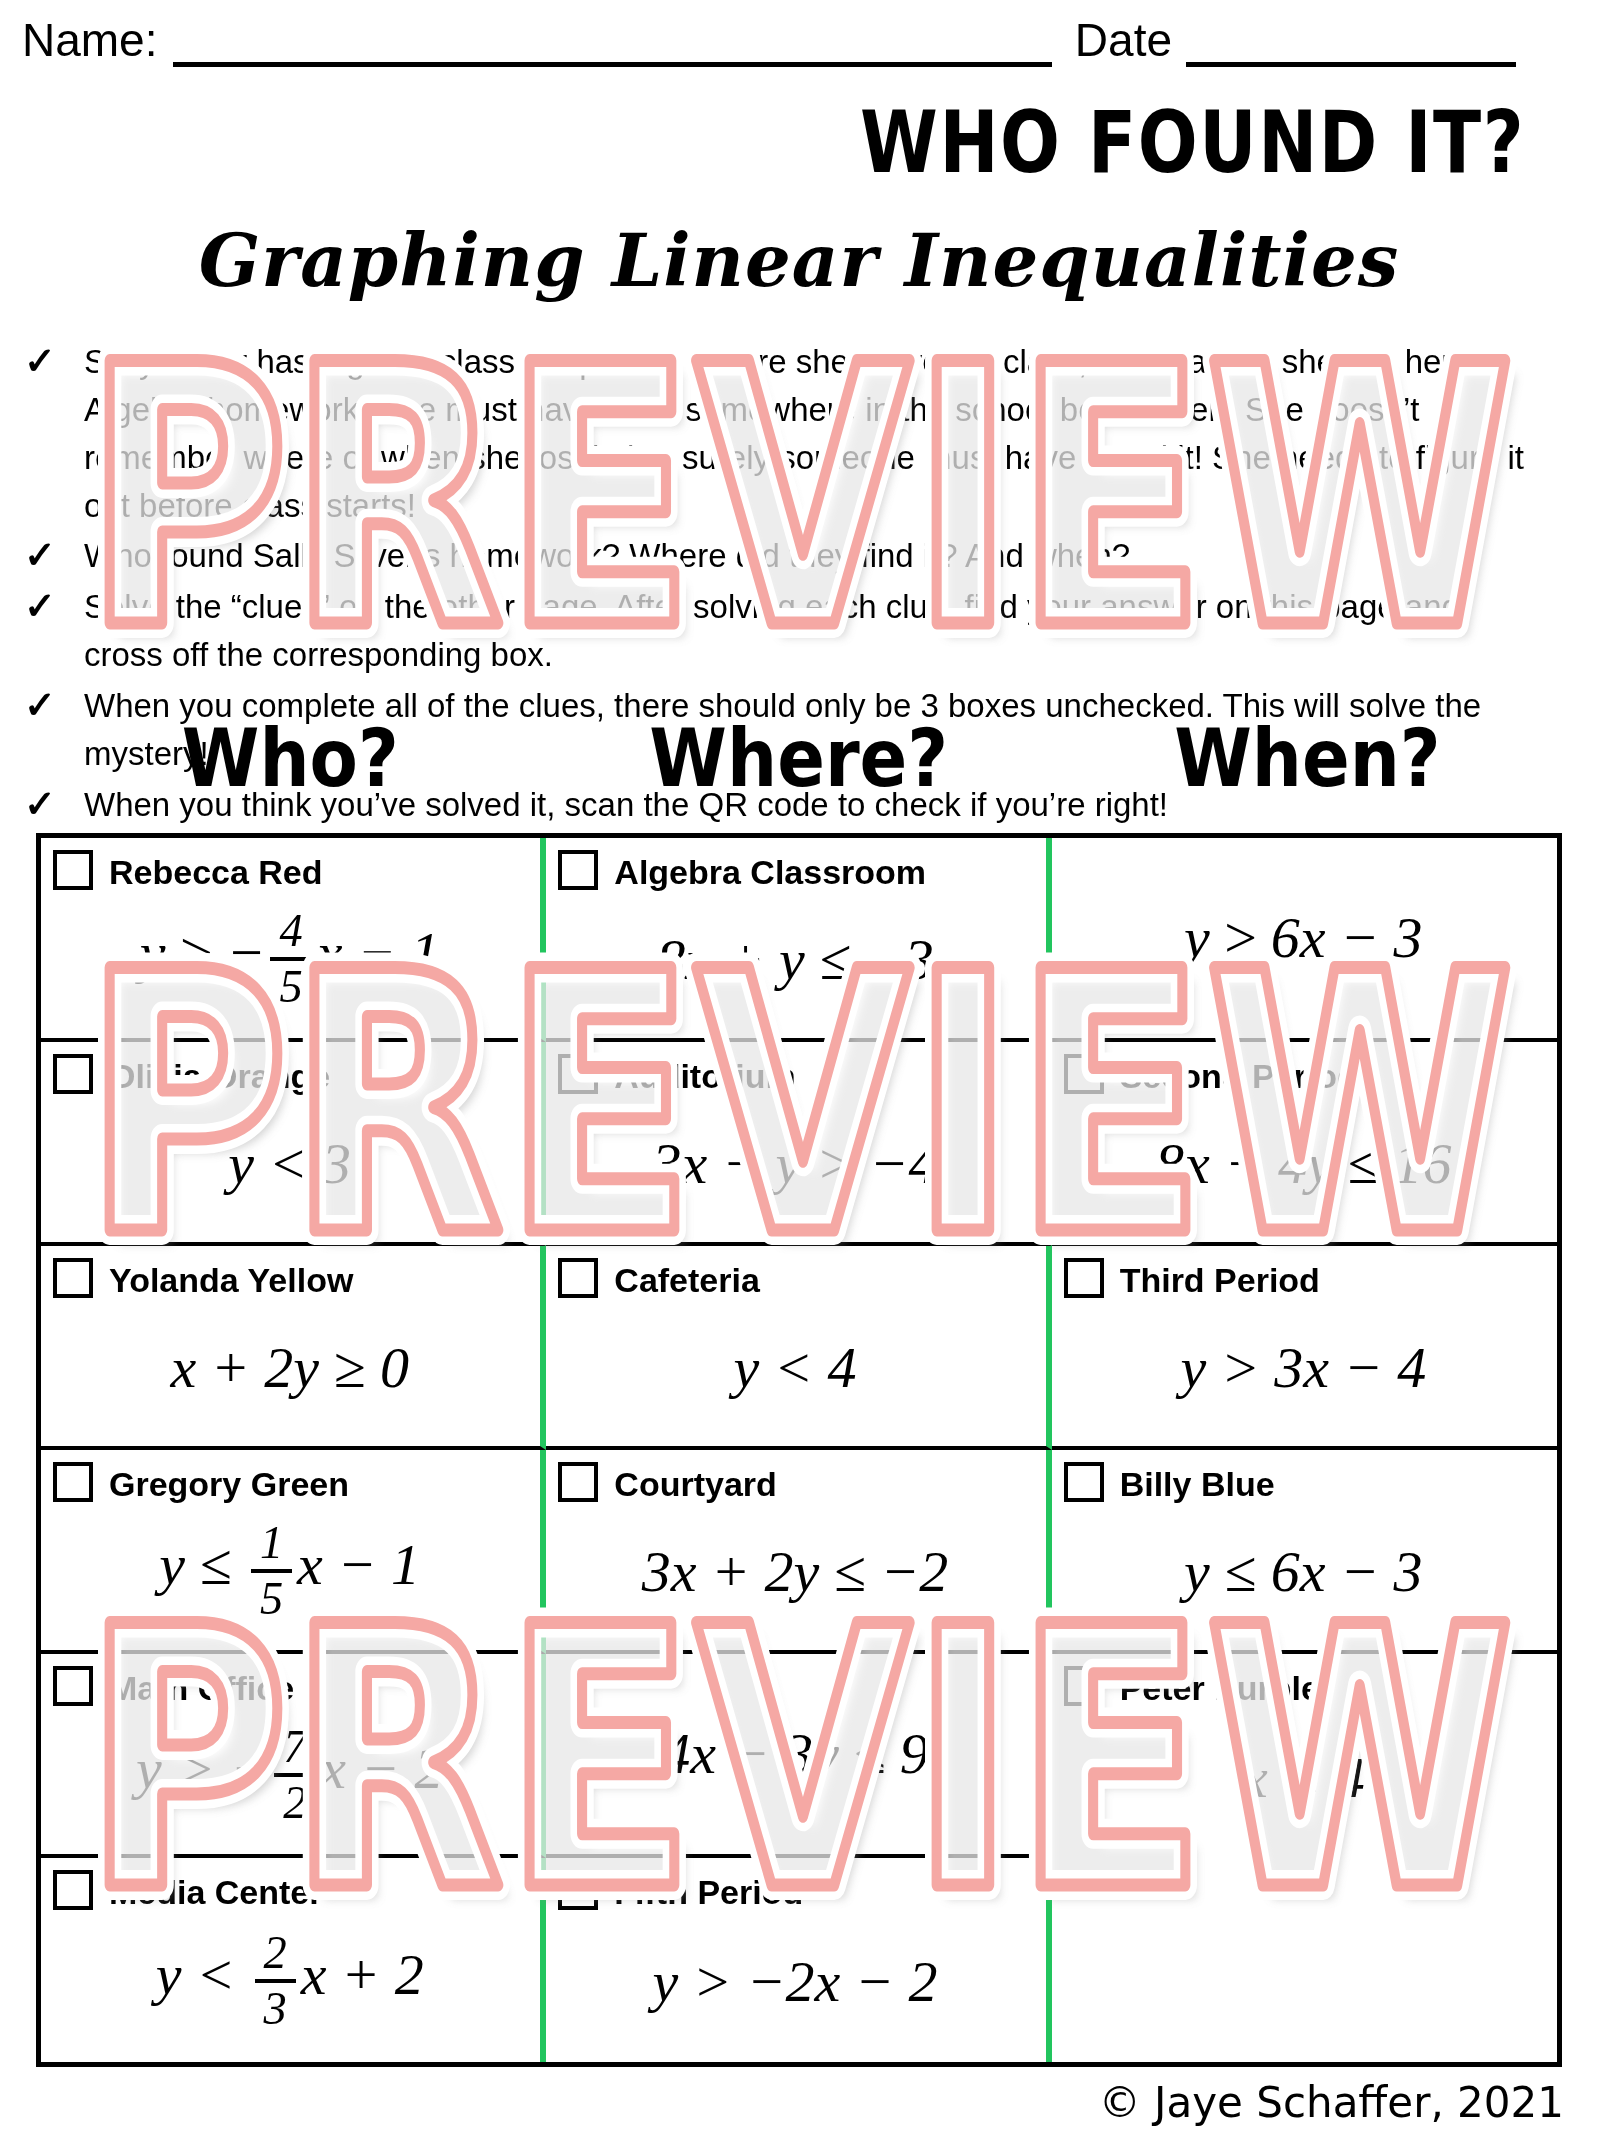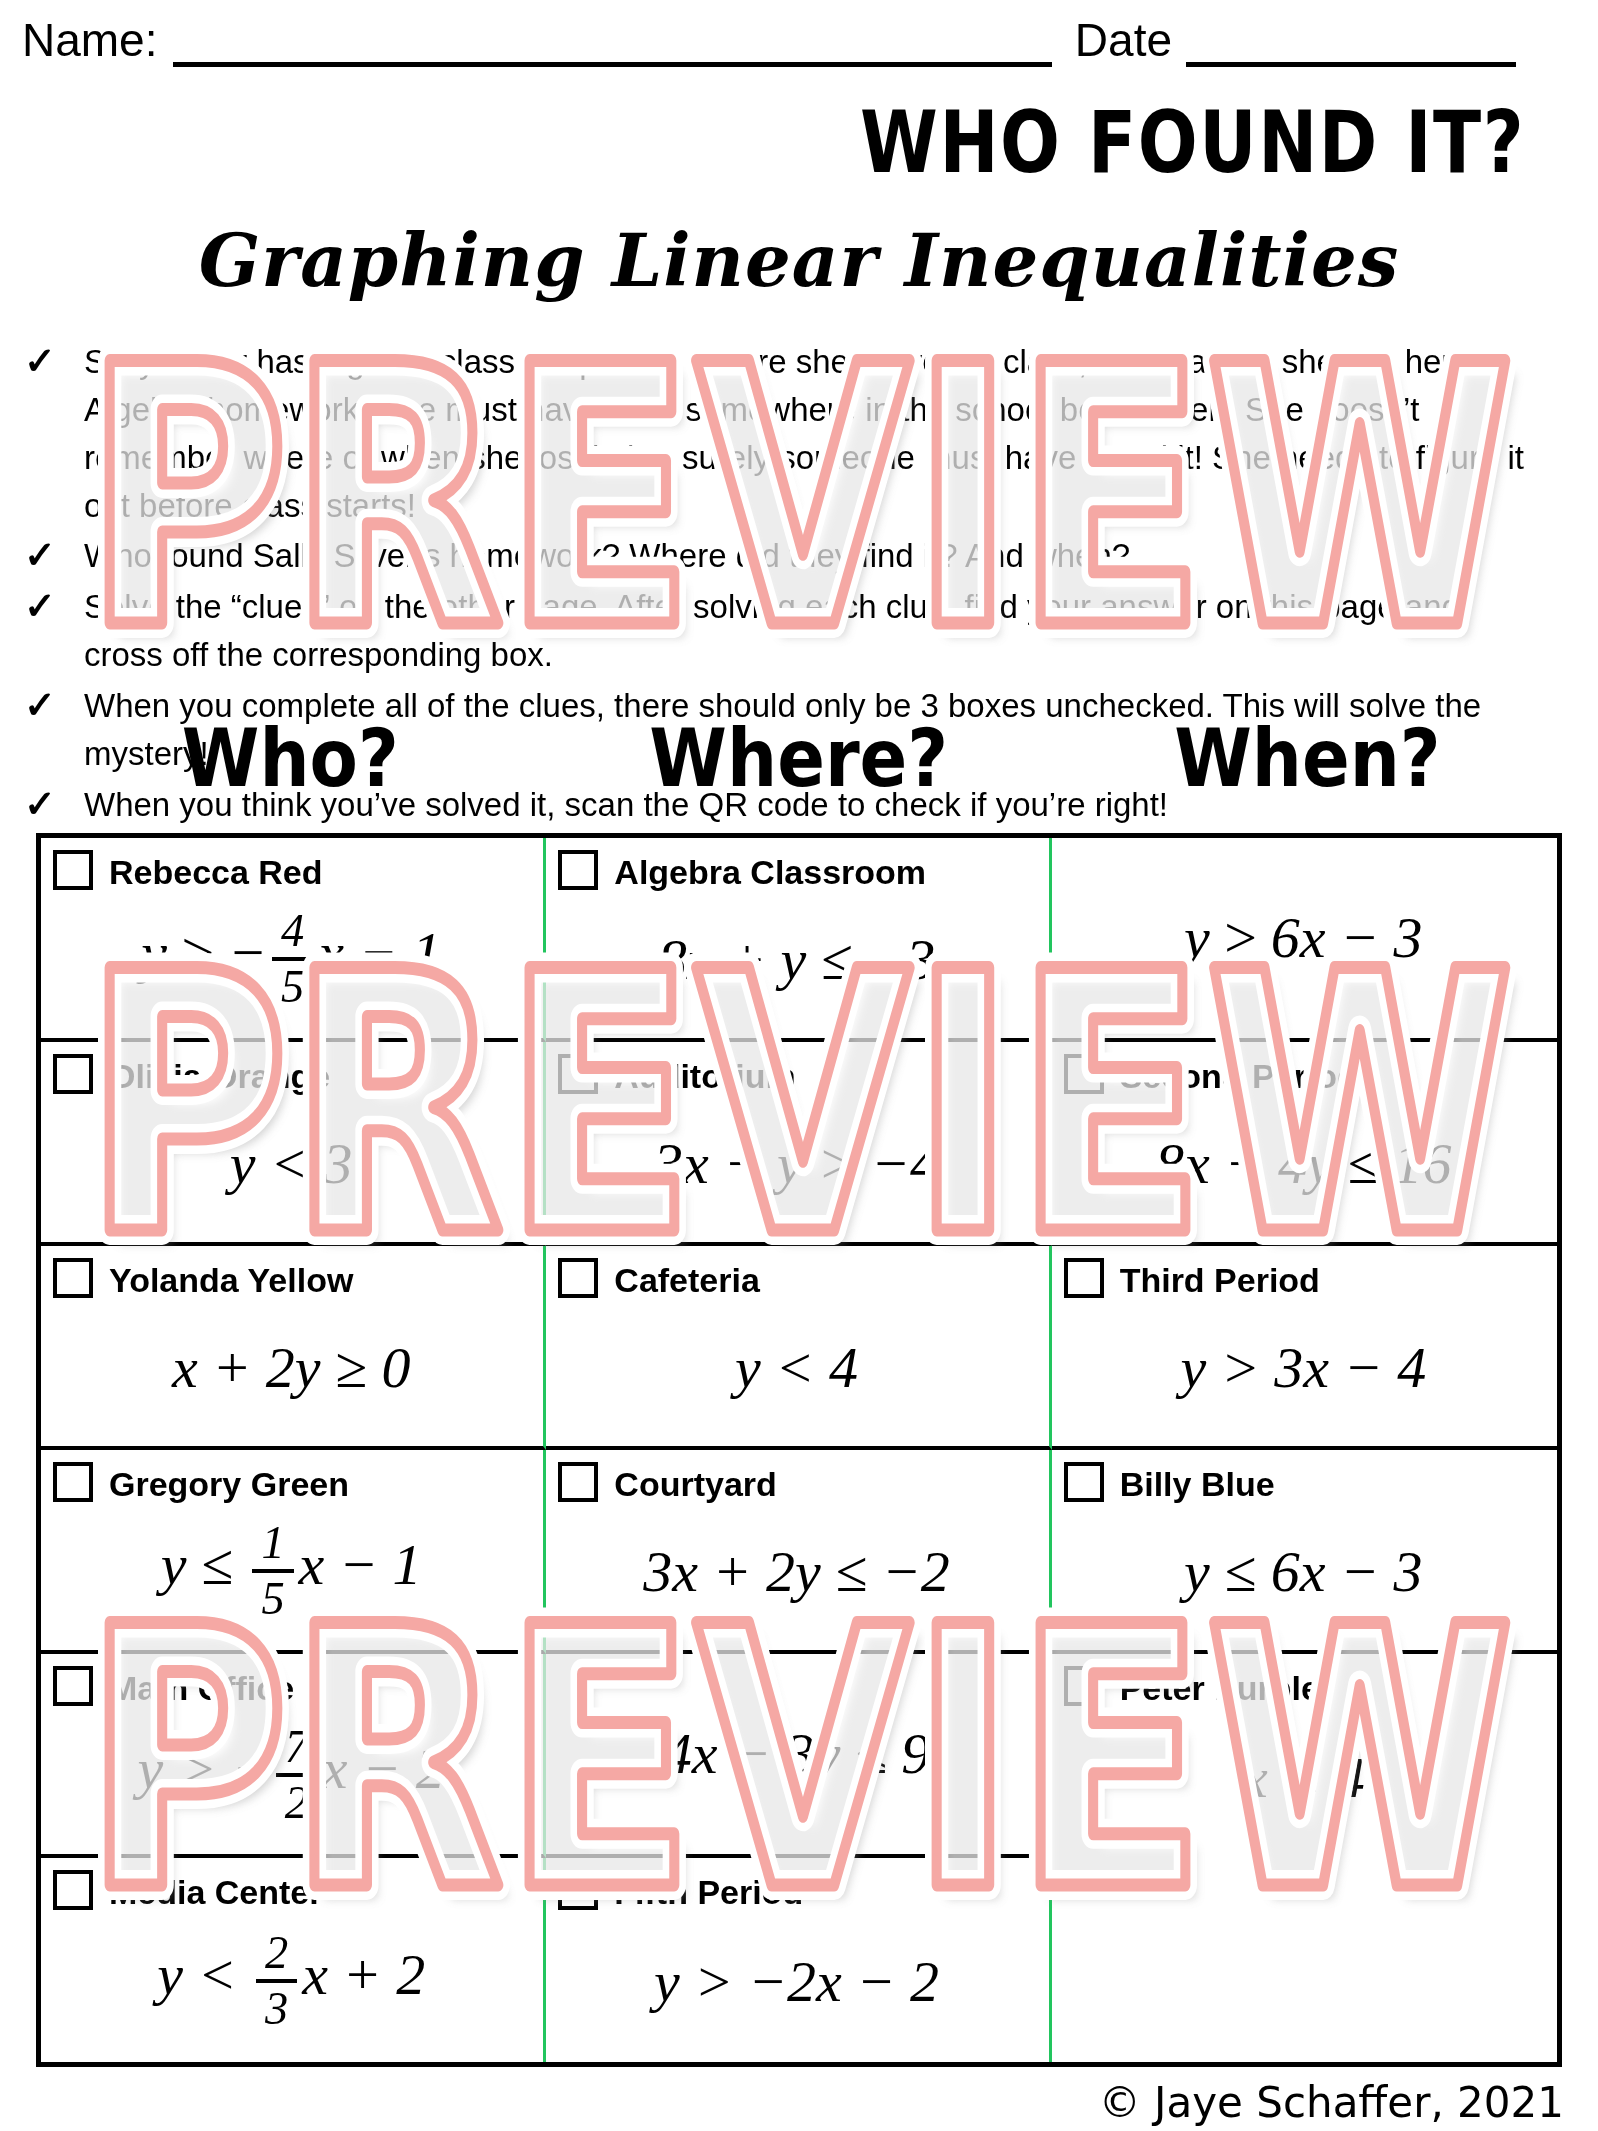--- a/index.html
+++ b/index.html
@@ -57,21 +57,21 @@
   .grid{
     position:absolute;top:833px;left:36px;width:1526px;height:1234px;
     box-sizing:border-box;
     border:5px solid #000;
     display:grid;
     grid-template-columns:1fr 1fr 1fr;
     grid-template-rows:repeat(6,1fr);
   }
   .cell{
     box-sizing:border-box;
-    border-right:3px solid #22c55e;
+    border-right:6px solid #22c55e;
     border-bottom:4px solid #000;
     padding:10px 14px 6px 12px;
     display:flex;flex-direction:column;
     overflow:hidden;
   }
   .cell:nth-child(3n){border-right:none;}
   .cell:nth-last-child(-n+3){border-bottom:none;}
   .cell-head{display:flex;align-items:flex-start;gap:16px;}
   .checkbox{
     flex:none;width:40px;height:40px;

